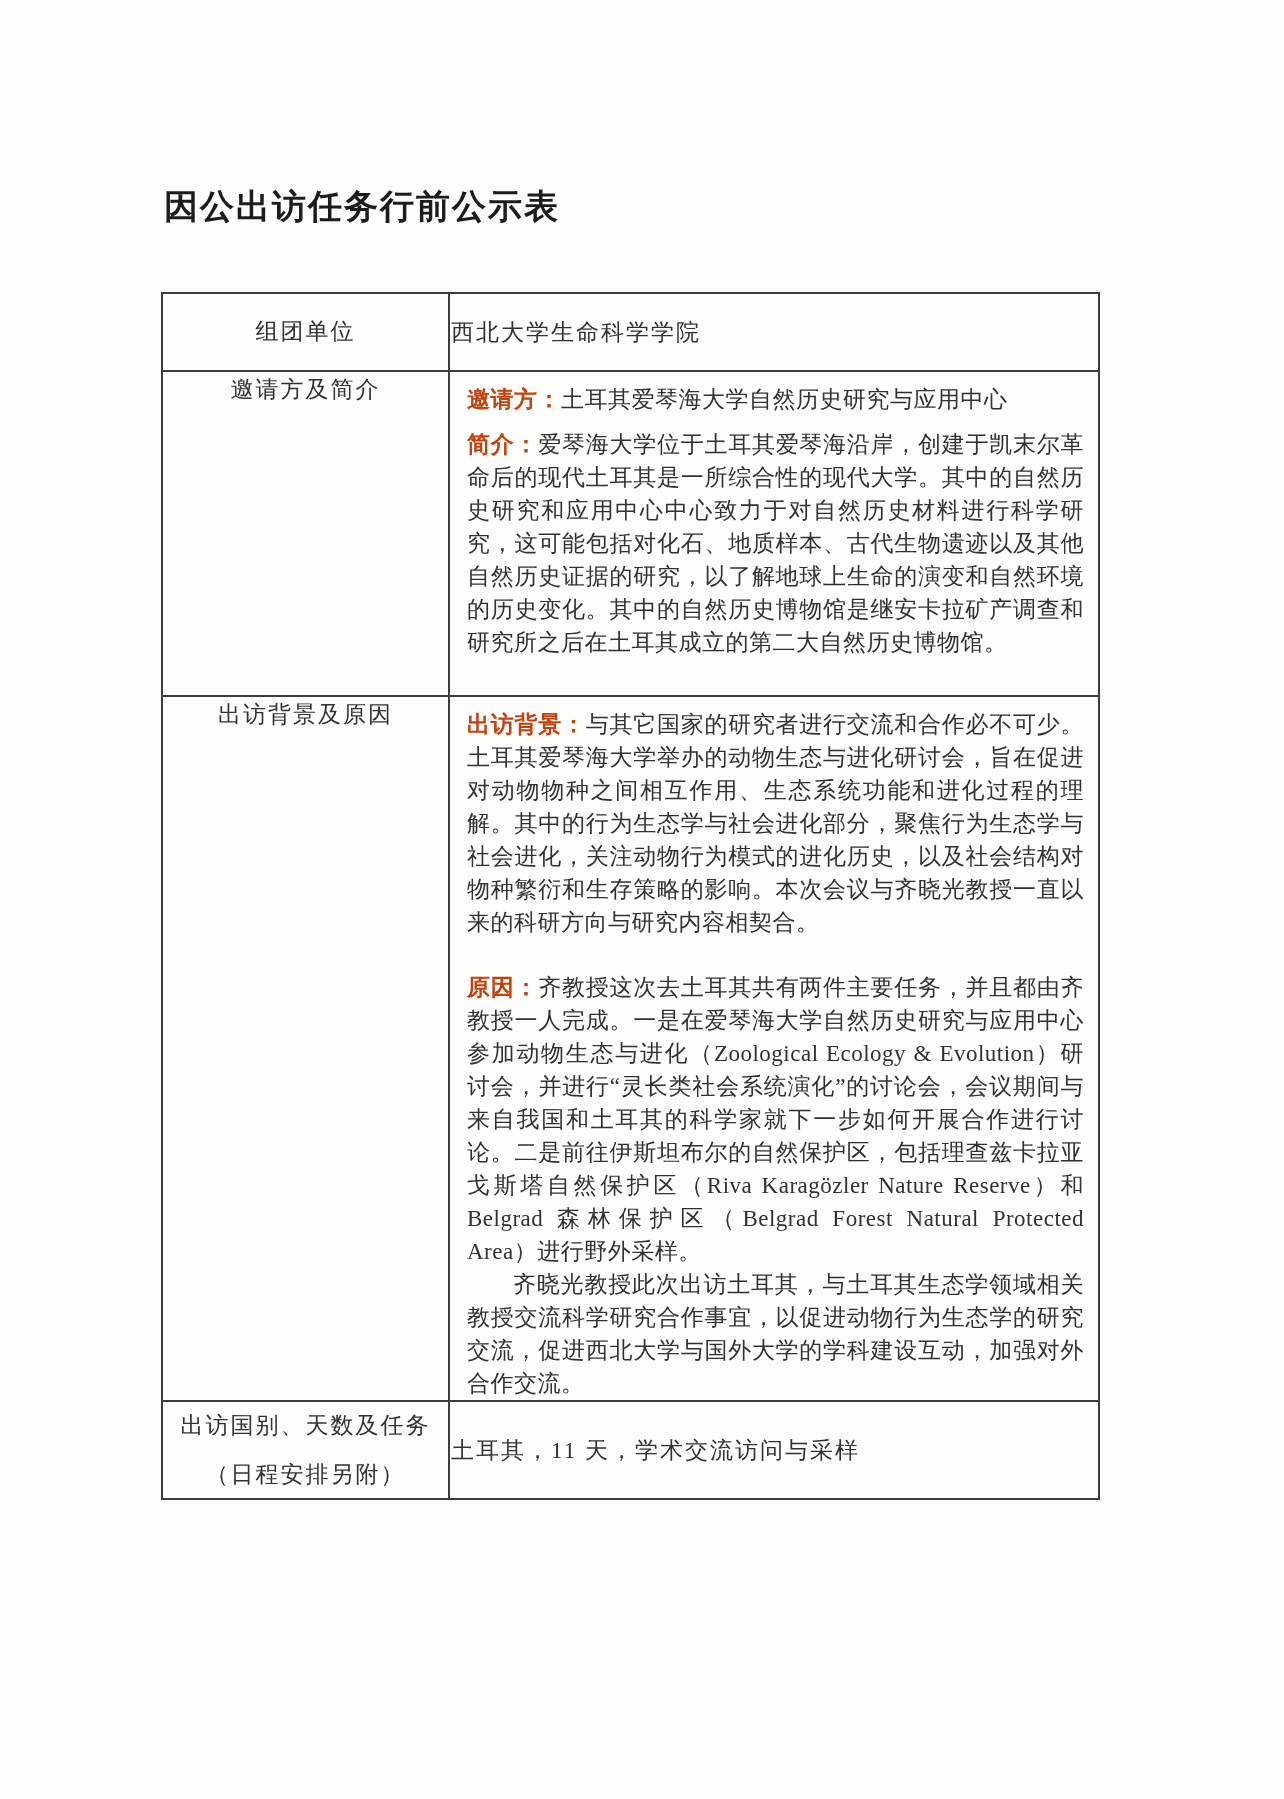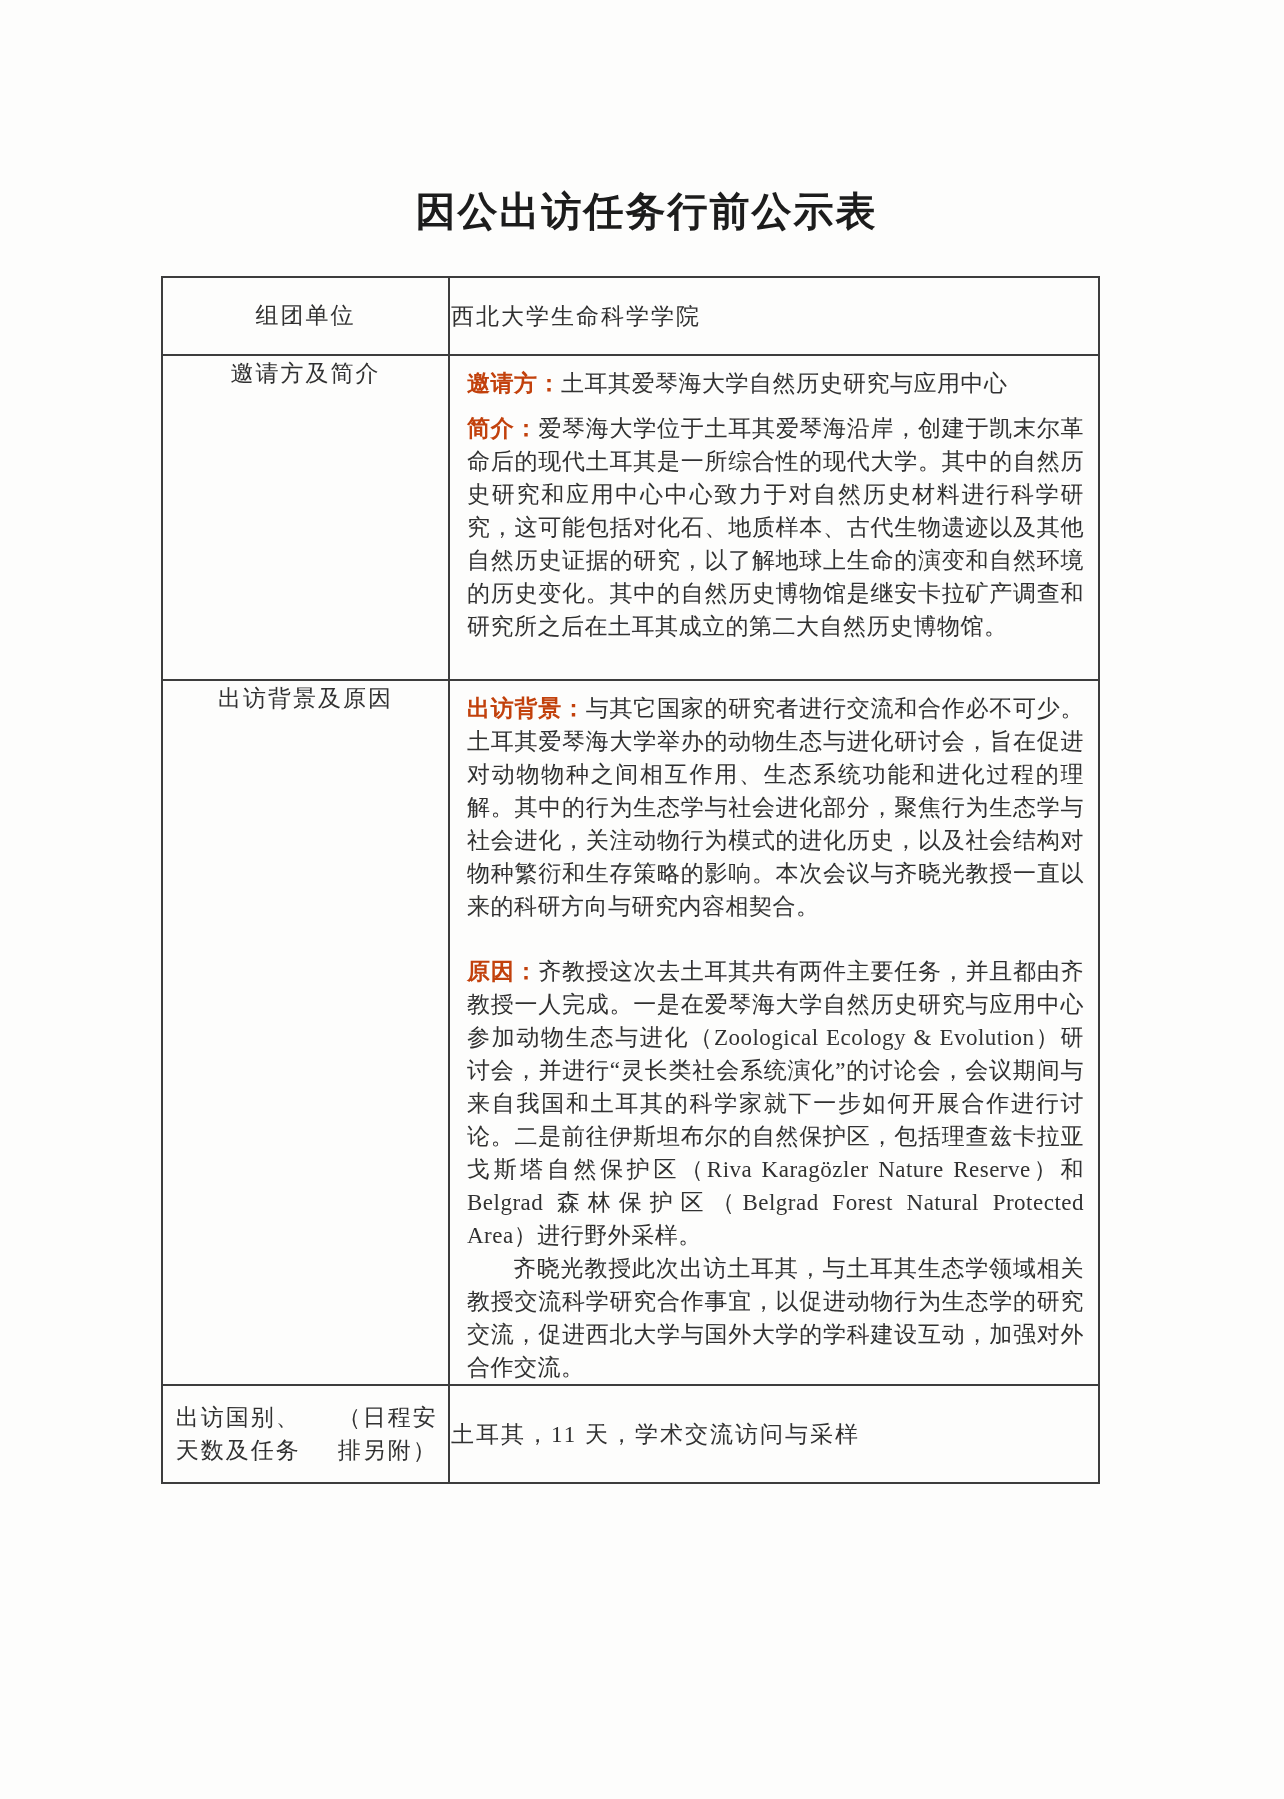--- a/index.html
+++ b/index.html
@@ -12,31 +12,31 @@
     width: 1284px;
     height: 1799px;
     background: #fdfdfc;
     font-family: "Liberation Serif", "DejaVu Serif", serif;
     color: #2f2f2f;
     overflow: hidden;
   }
   .doc-title {
     position: absolute;
     top: 184px;
-    left: 178px;
+    left: 164px;
     width: 937px;
-    text-align: center;
-    font-size: 40px;
+    text-align: left;
+    font-size: 34px;
     font-weight: 700;
     letter-spacing: 2px;
     color: #1c1c1c;
   }
   table.notice {
     position: absolute;
-    top: 276px;
+    top: 292px;
     left: 161px;
     width: 937px;
     border-collapse: collapse;
     table-layout: fixed;
   }
   table.notice td {
     border: 2px solid #3d3d3d;
     font-size: 23px;
     line-height: 33px;
     color: #313131;
@@ -65,21 +65,21 @@
   .para { margin: 0 0 12px 0; }
   .para.gap-after { margin-bottom: 32px; }
   .para.no-gap { margin-bottom: 0; }
   .para.indent { text-indent: 2em; }
   .plabel {
     font-weight: 700;
     color: #c2410c;
   }
   .label-stack {
     display: flex;
-    flex-direction: row;
+    flex-direction: column;
     align-items: center;
     justify-content: center;
     height: 100%;
     gap: 16px;
     letter-spacing: 2px;
   }
   tr.r1 { height: 78px; }
   tr.r2 { height: 325px; }
   tr.r3 { height: 593px; }
   tr.r4 { height: 98px; }

